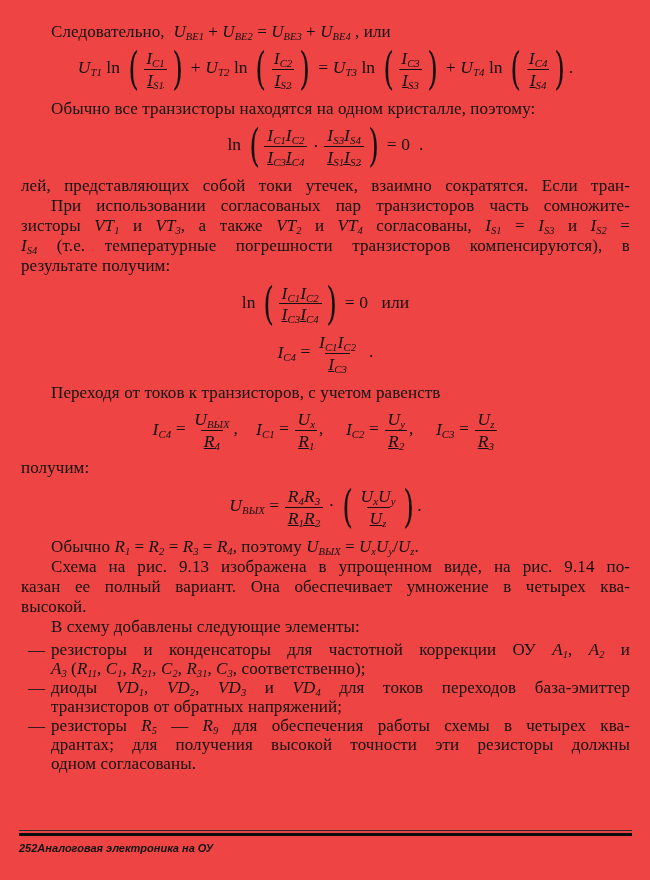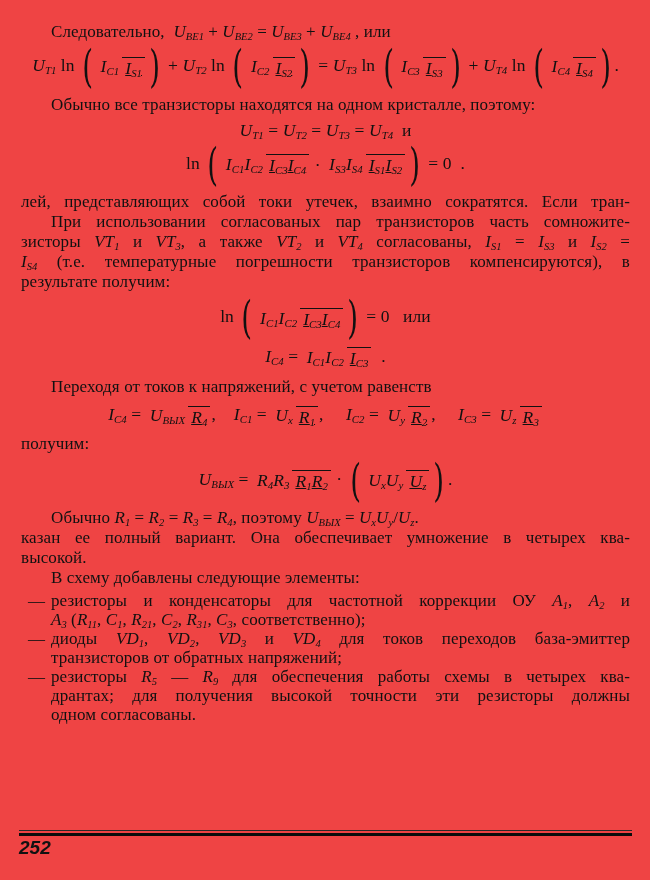--- a/index.html
+++ b/index.html
@@ -37,21 +37,21 @@
     font-size:17.5px;line-height:20px;
   }
   .fm-be   {margin:7px 0 9px;}
   .fm-ut   {margin:5px 0 5px;}
   .fm-ln1  {margin:7px 0 9px;}
   .fm-ln2  {margin:8px 0 7px;}
   .fm-ic4  {margin:9px 0 9px;}
   .fm-curr {margin:7px 0 7px;}
   .fm-uvyh {margin:9px 0 9px;}
   .frac{
-    display:inline-flex;flex-direction:row;align-items:center;
+    display:inline-flex;flex-direction:column;align-items:center;
     vertical-align:middle;
     line-height:1.08;
     margin:0 1px;
   }
   .frac .num{display:block;padding:0 3px 1px 3px;}
   .frac .den{display:block;padding:1px 3px 0 3px;border-top:1.4px solid #111;text-decoration:underline;}
   .paren{
     display:inline-flex;align-items:center;vertical-align:middle;
   }
   .paren .po,.paren .pc{
@@ -71,21 +71,21 @@
   }
   .rule{
     height:2px;
     border-top:1.5px solid #2a2a2a;
     border-bottom:3px solid #0c0c0c;
   }
   .footer-row{
     display:flex;align-items:baseline;
     font-family:"Liberation Sans", sans-serif;
     font-weight:bold;font-style:italic;
-    font-size:19px;line-height:20px;
+    font-size:11px;line-height:20px;
     margin-top:2px;
   }
 </style>
 </head>
 <body>
 
 <div class="page">
   <div class="col">
 
     <div class="ln ind"><span>Следовательно,&nbsp;&nbsp;</span><span class="it">U<sub>BE1</sub></span><span> + </span><span class="it">U<sub>BE2</sub></span><span> = </span><span class="it">U<sub>BE3</sub></span><span> + </span><span class="it">U<sub>BE4</sub></span><span> , или</span></div>
@@ -123,21 +123,20 @@
             <span class="frac">
               <span class="num"><span class="it">I<sub>C4</sub></span></span>
               <span class="den"><span class="it">I<sub>S4</sub></span></span>
             </span>
           </span>
           <span class="pc">)</span>
         </span><span>.</span></div>
 
     <div class="ln ind"><span>Обычно все транзисторы находятся на одном кристалле, поэтому:</span></div>
 
-    <div class="fm fm-ut"><span class="it">U<sub>T1</sub></span><span>&nbsp;=&nbsp;</span><span class="it">U<sub>T2</sub></span><span>&nbsp;=&nbsp;</span><span class="it">U<sub>T3</sub></span><span>&nbsp;=&nbsp;</span><span class="it">U<sub>T4</sub></span><span>&nbsp;&nbsp;и</span></div>
 
     <div class="fm fm-ln1"><span>ln&nbsp;</span><span class="paren">
           <span class="po">(</span>
           <span class="pin">
             <span class="frac">
               <span class="num"><span class="it">I<sub>C1</sub></span><span class="it">I<sub>C2</sub></span></span>
               <span class="den"><span class="it">I<sub>C3</sub></span><span class="it">I<sub>C4</sub></span></span>
             </span>
             <span>&nbsp;·&nbsp;</span>
             <span class="frac">
@@ -165,21 +164,21 @@
             </span>
           </span>
           <span class="pc">)</span>
         </span><span>&nbsp;=&nbsp;0</span><span>&nbsp;&nbsp;&nbsp;или</span></div>
 
     <div class="fm fm-ic4"><span class="it">I<sub>C4</sub></span><span>&nbsp;=&nbsp;</span><span class="frac">
           <span class="num"><span class="it">I<sub>C1</sub></span><span class="it">I<sub>C2</sub></span></span>
           <span class="den"><span class="it">I<sub>C3</sub></span></span>
         </span><span>&nbsp;&nbsp;.</span></div>
 
-    <div class="ln ind"><span>Переходя от токов к напряжений, с учетом равенств</span></div>
+    <div class="ln ind"><span>Переходя от токов к транзисторов, с учетом равенств</span></div>
 
     <div class="fm fm-curr"><span class="it">I<sub>C4</sub></span><span>&nbsp;=&nbsp;</span><span class="frac">
           <span class="num"><span class="it">U<sub>ВЫХ</sub></span></span>
           <span class="den"><span class="it">R<sub>4</sub></span></span>
         </span><span>,&nbsp;&nbsp;&nbsp;&nbsp;</span><span class="it">I<sub>C1</sub></span><span>&nbsp;=&nbsp;</span><span class="frac">
           <span class="num"><span class="it">U<sub class="it">x</sub></span></span>
           <span class="den"><span class="it">R<sub>1</sub></span></span>
         </span><span>,&nbsp;&nbsp;&nbsp;&nbsp;&nbsp;</span><span class="it">I<sub>C2</sub></span><span>&nbsp;=&nbsp;</span><span class="frac">
           <span class="num"><span class="it">U<sub class="it">y</sub></span></span>
           <span class="den"><span class="it">R<sub>2</sub></span></span>
@@ -199,20 +198,21 @@
             <span class="frac">
               <span class="num"><span class="it">U<sub class="it">x</sub></span><span class="it">U<sub class="it">y</sub></span></span>
               <span class="den"><span class="it">U<sub class="it">z</sub></span></span>
             </span>
           </span>
           <span class="pc">)</span>
         </span><span>.</span></div>
 
     <div style="margin-top:5px;">
       <div class="ln ind"><span>Обычно </span><span class="it">R<sub>1</sub></span><span> = </span><span class="it">R<sub>2</sub></span><span> = </span><span class="it">R<sub>3</sub></span><span> = </span><span class="it">R<sub>4</sub></span><span>, поэтому </span><span class="it">U<sub>ВЫХ</sub></span><span> = </span><span class="it">U<sub class="it">x</sub></span><span class="it">U<sub class="it">y</sub></span><span>/</span><span class="it">U<sub class="it">z</sub></span><span>.</span></div>
+      <div class="ln ind just"><span>Схема на рис. 9.13 изображена в упрощенном виде, на рис. 9.14 по-</span></div>
       <div class="ln just"><span>казан ее полный вариант. Она обеспечивает умножение в четырех ква-</span></div>
       <div class="ln"><span>высокой.</span></div>
       <div class="ln ind"><span>В схему добавлены следующие элементы:</span></div>
     </div>
 
     <div class="list">
       <div class="li">
         <span class="dash">—</span>
         <div class="ln just"><span>резисторы и конденсаторы для частотной коррекции ОУ </span><span class="it">A<sub>1</sub></span><span>, </span><span class="it">A<sub>2</sub></span><span> и</span></div>
         <div class="ln"><span class="it">A<sub>3</sub></span><span> (</span><span class="it">R<sub>11</sub></span><span>, </span><span class="it">C<sub>1</sub></span><span>, </span><span class="it">R<sub>21</sub></span><span>, </span><span class="it">C<sub>2</sub></span><span>, </span><span class="it">R<sub>31</sub></span><span>, </span><span class="it">C<sub>3</sub></span><span>, соответственно);</span></div>
@@ -229,15 +229,16 @@
         <div class="ln"><span>одном согласованы.</span></div>
       </div>
     </div>
 
   </div>
 
   <div class="footer">
     <div class="rule"></div>
     <div class="footer-row">
       <span>252</span>
+      <span>Аналоговая электроника на ОУ</span>
     </div>
   </div>
 </div>
 
 </body></html>

